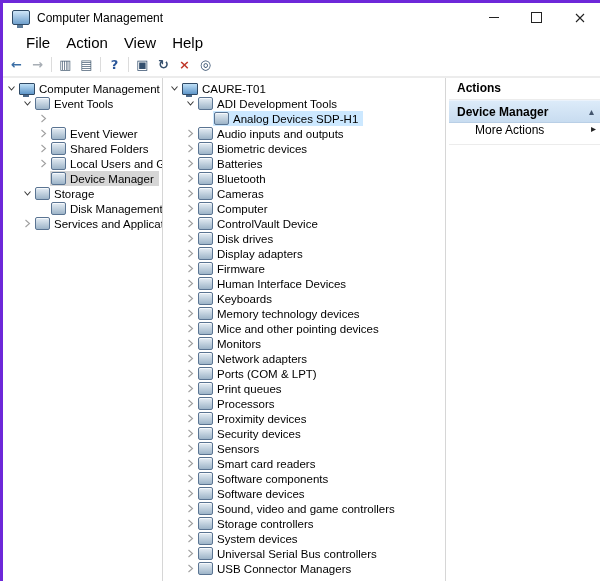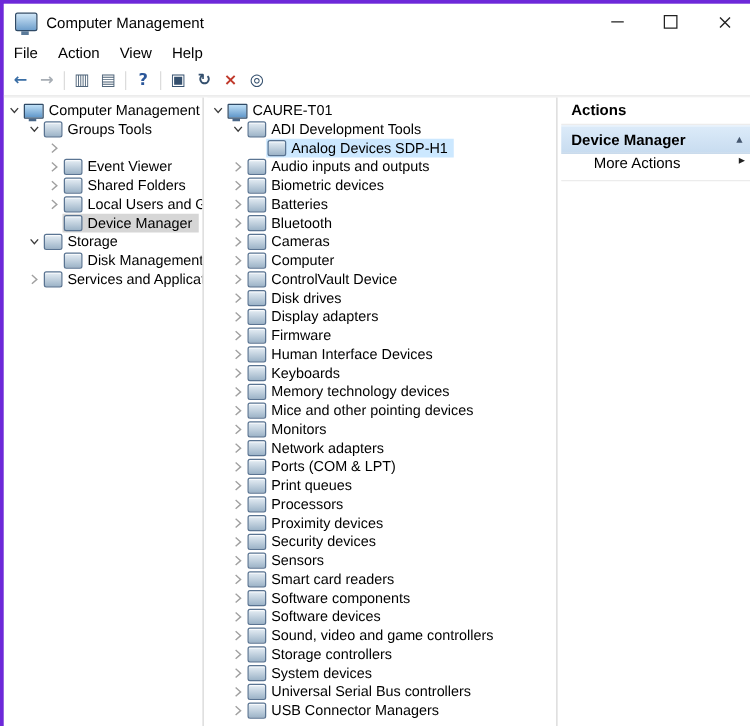--- a/index.html
+++ b/index.html
@@ -18,21 +18,21 @@
     border:1px solid #2f4a66;border-radius:2px;
     background:linear-gradient(#cfe6f8,#6f9fcc);}
   .app-icon::after{content:"";position:absolute;left:4px;bottom:-4px;width:6px;height:3px;background:#5b7globals;}
   .app-icon::before{content:"";position:absolute;left:4px;bottom:-4px;width:6px;height:3px;background:#5b7a99;}
   .title{font-size:12px;white-space:nowrap;}
   .controls{margin-left:auto;display:flex;height:100%;}
   .ctrl{width:43px;height:100%;display:flex;align-items:center;justify-content:center;}
   .glyph-min{width:10px;height:1px;background:#222;}
   .glyph-max{width:9px;height:9px;border:1px solid #222;}
   
-  .menubar{height:20px;flex:none;display:flex;align-items:center;padding-left:0;background:#fff;font-size:12px;}
+  .menubar{height:20px;flex:none;display:flex;align-items:center;padding-left:15px;background:#fff;font-size:15px;}
   .menu-item{padding:2px 8px;}
   
   .toolbar{height:24px;flex:none;display:flex;align-items:center;padding-left:3px;background:#fff;border-bottom:1px solid #ececec;}
   .tb-btn{width:21px;height:20px;display:flex;align-items:center;justify-content:center;
     font-size:13px;font-weight:bold;font-family:"DejaVu Sans",sans-serif;}
   .tb-sep{width:1px;height:15px;background:#dcdcdc;margin:0 3px;}
   
   .content{flex:1;display:flex;min-height:0;border-top:1px solid #ececec;background:#fff;}
   .pane-left{width:159px;flex:none;overflow:hidden;padding-top:3px;}
   .pane-mid{width:279px;flex:none;overflow:hidden;padding-top:3px;}
@@ -123,21 +123,21 @@
           </span>
         </div>
         <div class="tree-row" style="padding-left: 18px;">
           <span class="chev">
             <svg width="9" height="9" viewBox="0 0 9 9">
               <path d="M1.5 2.5 L4.5 6 L7.5 2.5" fill="none" stroke="#3c3c3c" stroke-width="1.1"></path>
             </svg>
           </span>
           <span class="selreg">
             <span class="node-icon icon-device"></span>
-            <span class="label">Groups Tools</span>
+            <span class="label">Event Tools</span>
           </span>
         </div>
         <div class="tree-row" style="padding-left: 34px;">
           <span class="chev">
             <svg width="9" height="9" viewBox="0 0 9 9">
               <path d="M2.5 1 L6.5 4.5 L2.5 8" fill="none" stroke="#a0a0a0" stroke-width="1.1"></path>
             </svg>
           </span>
         </div>
         <div class="tree-row" style="padding-left: 34px;">

